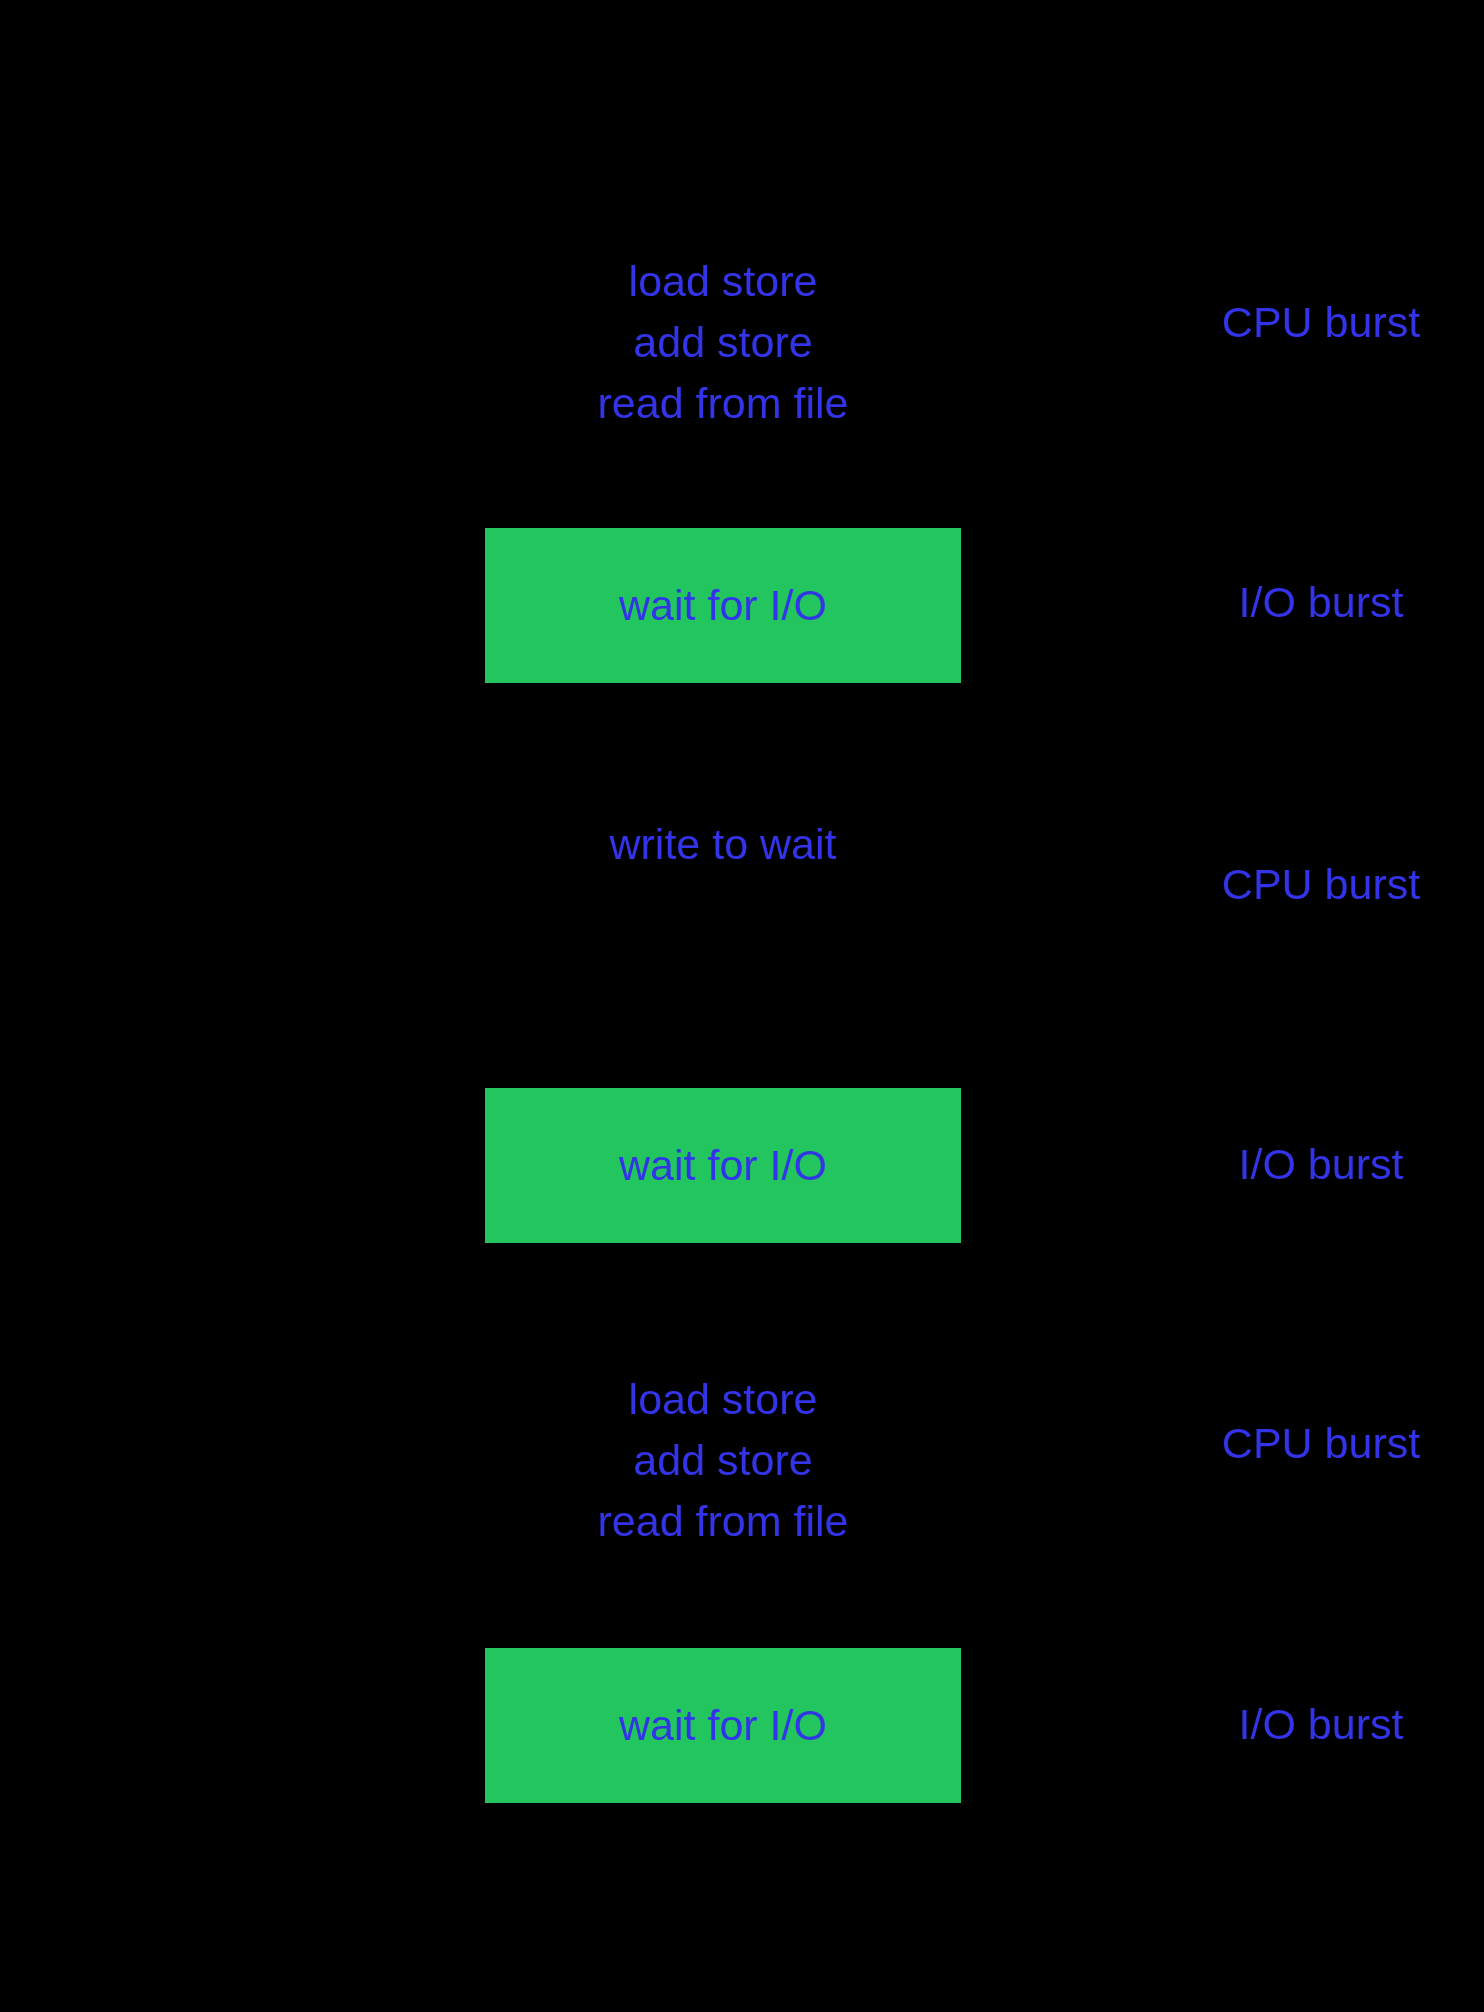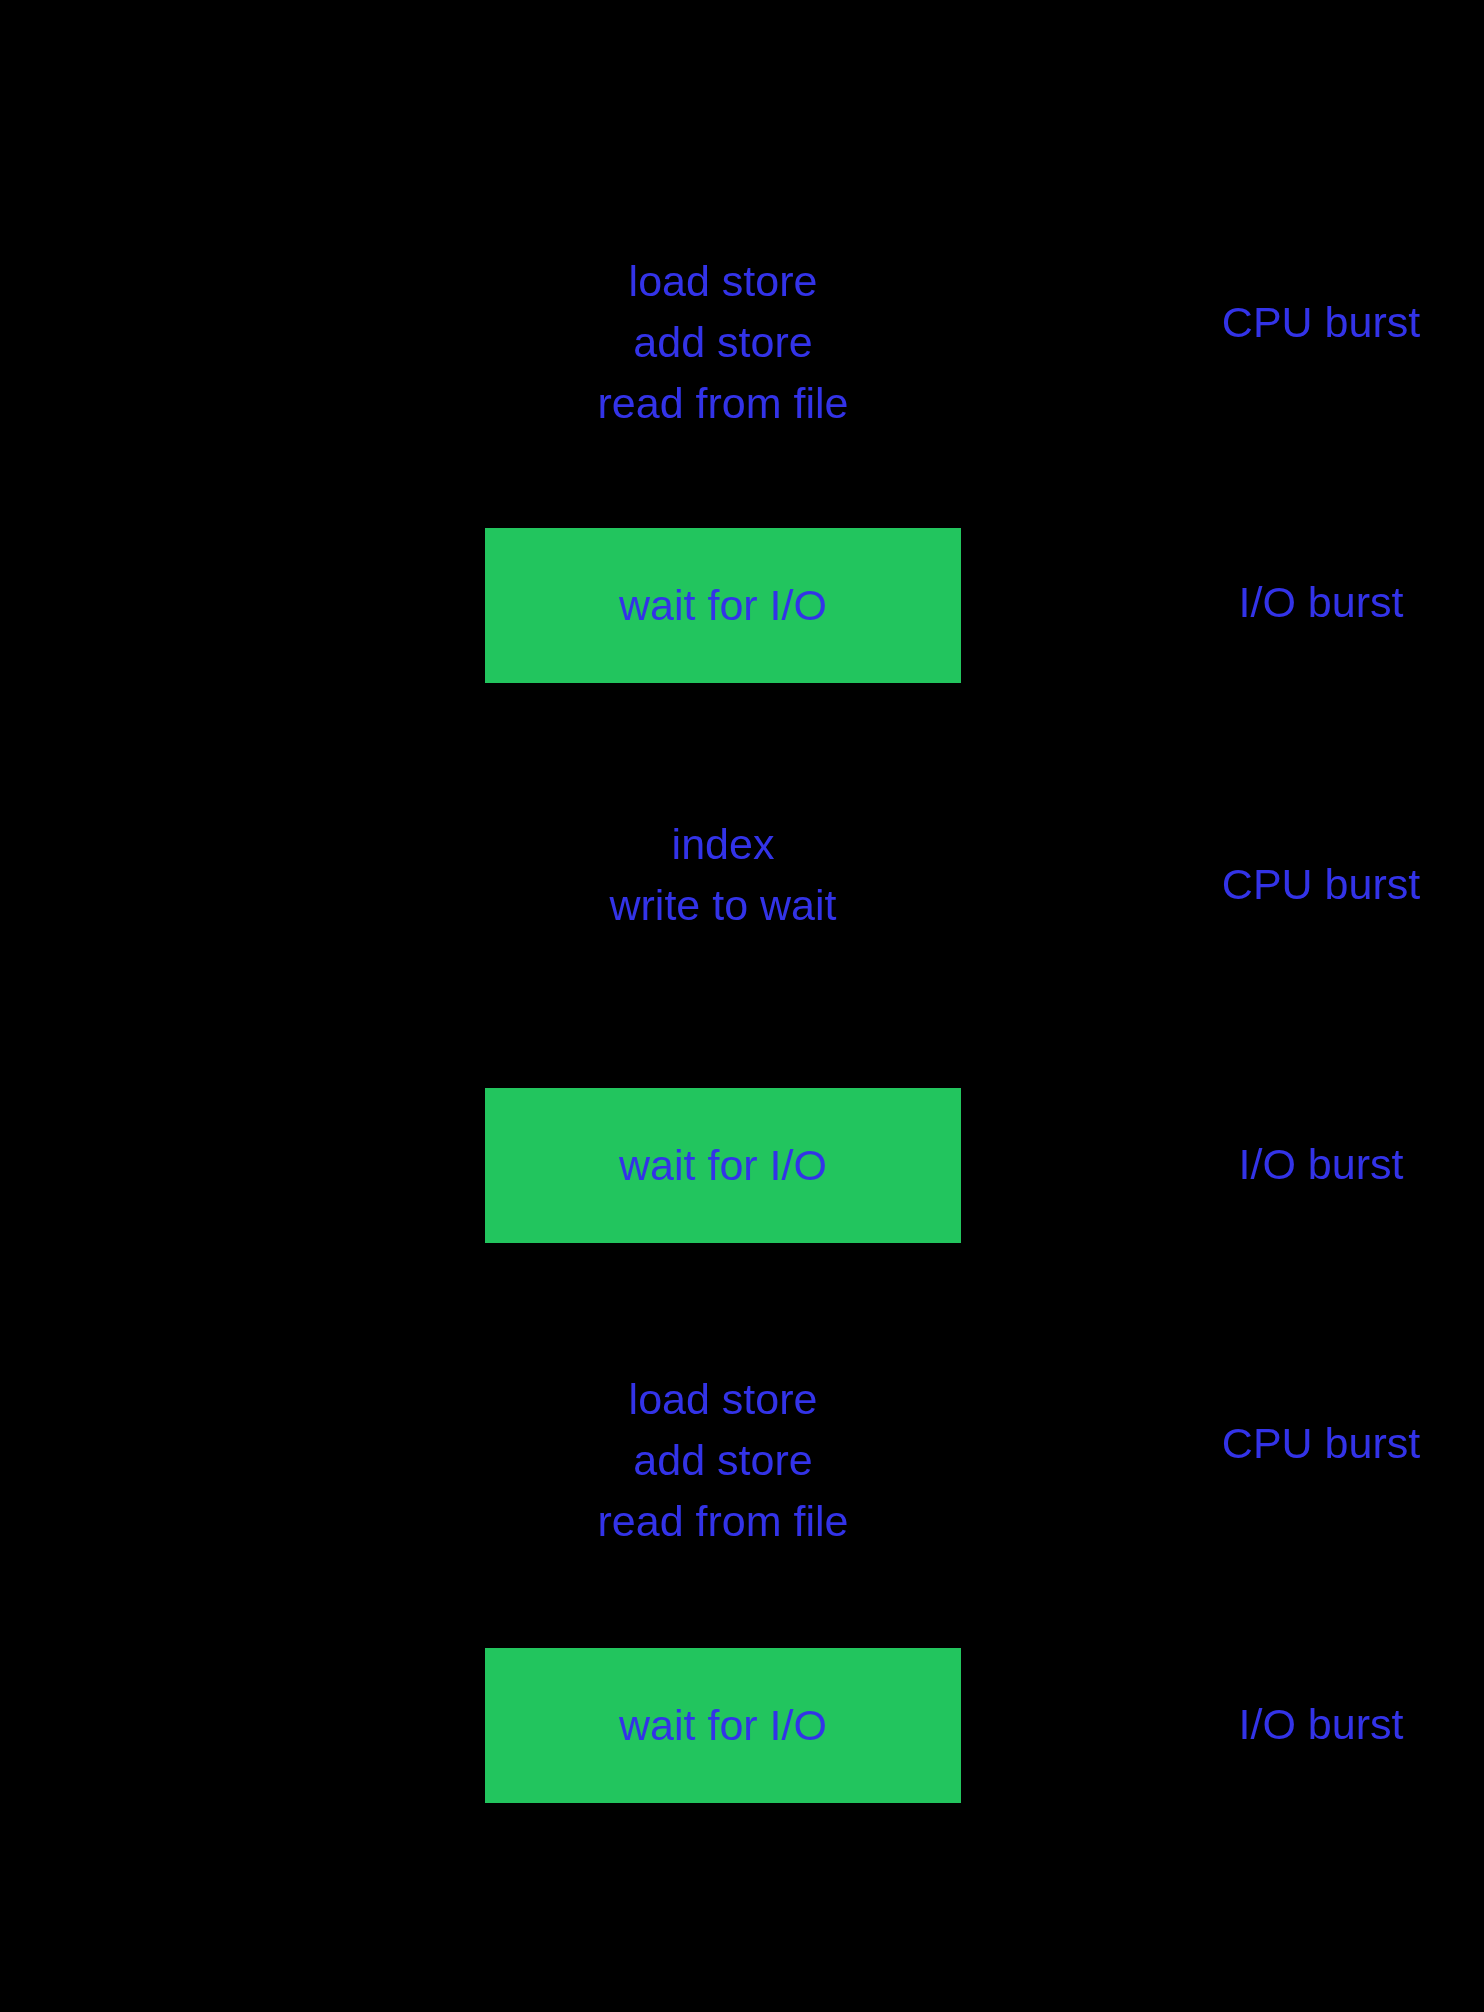--- a/index.html
+++ b/index.html
@@ -68,21 +68,20 @@
     <div>load store</div>
     <div>add store</div>
     <div>read from file</div>
   </div>
 
   <div class="wait-box" id="wait-box-1">
     <span class="blue-text">wait for I/O</span>
   </div>
 
   <div class="cpu-text-block blue-text" id="cpu-block-2">
-    <div>index</div>
     <div>write to wait</div>
   </div>
 
   <div class="wait-box" id="wait-box-2">
     <span class="blue-text">wait for I/O</span>
   </div>
 
   <div class="cpu-text-block blue-text" id="cpu-block-3">
     <div>load store</div>
     <div>add store</div>

